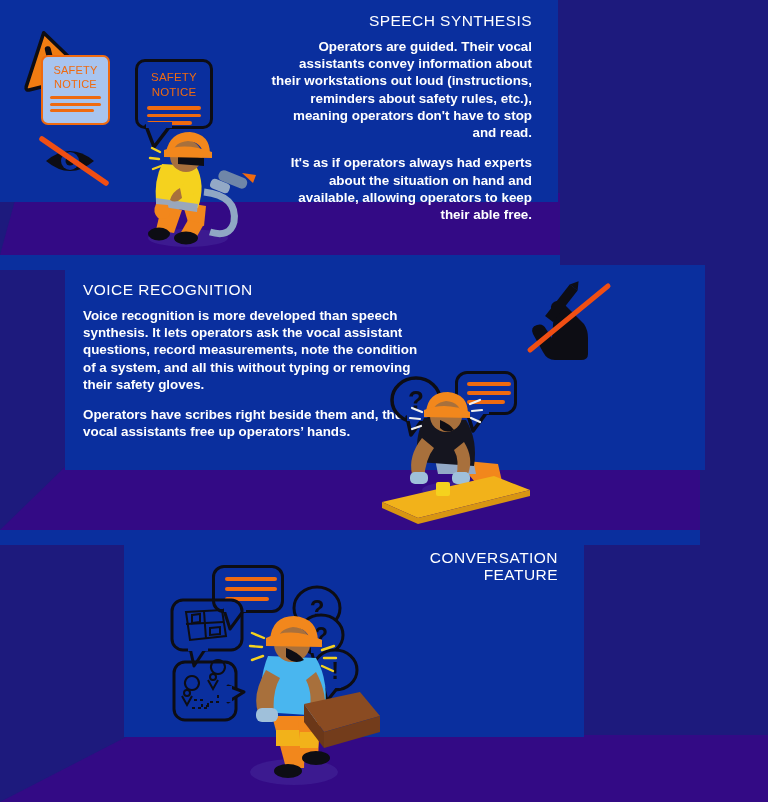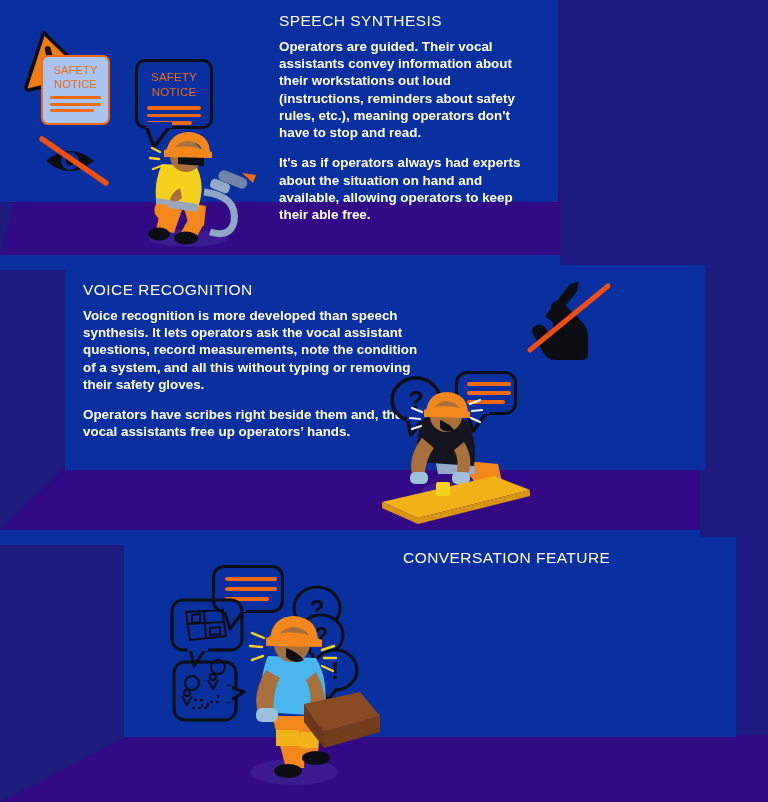--- a/index.html
+++ b/index.html
@@ -20,21 +20,21 @@
   .panel{position:absolute;background:#0a2f9e;box-sizing:border-box;}
   .heading{
     color:#ffffff;font-size:15.5px;letter-spacing:.45px;
     font-weight:400;margin:0 0 9px 0;line-height:1.1;
   }
   .para{
     color:#ffffff;font-size:13.4px;line-height:1.285;
     margin:0 0 13px 0;font-weight:700;
   }
   .para:last-child{margin-bottom:0;}
-  .t-left{text-align:left;margin-left:11px;}
+  .t-left{text-align:right;}
   .t-right{text-align:left;}
 
   
   .ill{position:absolute;}
 
   .bubble{
     position:absolute;box-sizing:border-box;
     border:3px solid #0d0d14;border-radius:12px;background:transparent;
   }
   .bubble .line{position:absolute;background:#ef6a10;height:3.5px;border-radius:2px;}
@@ -239,21 +239,21 @@
         <line x1="93" y1="20" x2="102" y2="24"></line>
       </g>
 
       <path d="M4 104 L116 78 L152 92 L40 120 Z" fill="#f2b21a"></path>
       <path d="M4 104 L40 120 L40 126 L4 110 Z" fill="#d89512"></path>
       <path d="M40 120 L152 92 L152 98 L40 126 Z" fill="#d89512"></path>
       <rect x="58" y="84" width="14" height="14" rx="2" fill="#f5d21e"></rect>
     </svg>
   </div>
 
-  <div class="panel" style="left:124px;top:537px;width:612px;height:200px;padding:12px 26px 0 268px;">
+  <div class="panel" style="left:124px;top:537px;width:460px;height:200px;padding:12px 26px 0 268px;">
     <div class="heading t-left">CONVERSATION FEATURE</div>
   </div>
 
   <div class="bubble" style="left:212px;top:565px;width:72px;height:48px;">
     <div class="line" style="left:10px;top:9px;width:52px;"></div>
     <div class="line" style="left:10px;top:19px;width:52px;"></div>
     <div class="line" style="left:10px;top:29px;width:44px;"></div>
   </div>
   <div class="ill" style="left:222px;top:610px;width:26px;height:20px;">
     <svg width="26" height="20" viewBox="0 0 26 20">

